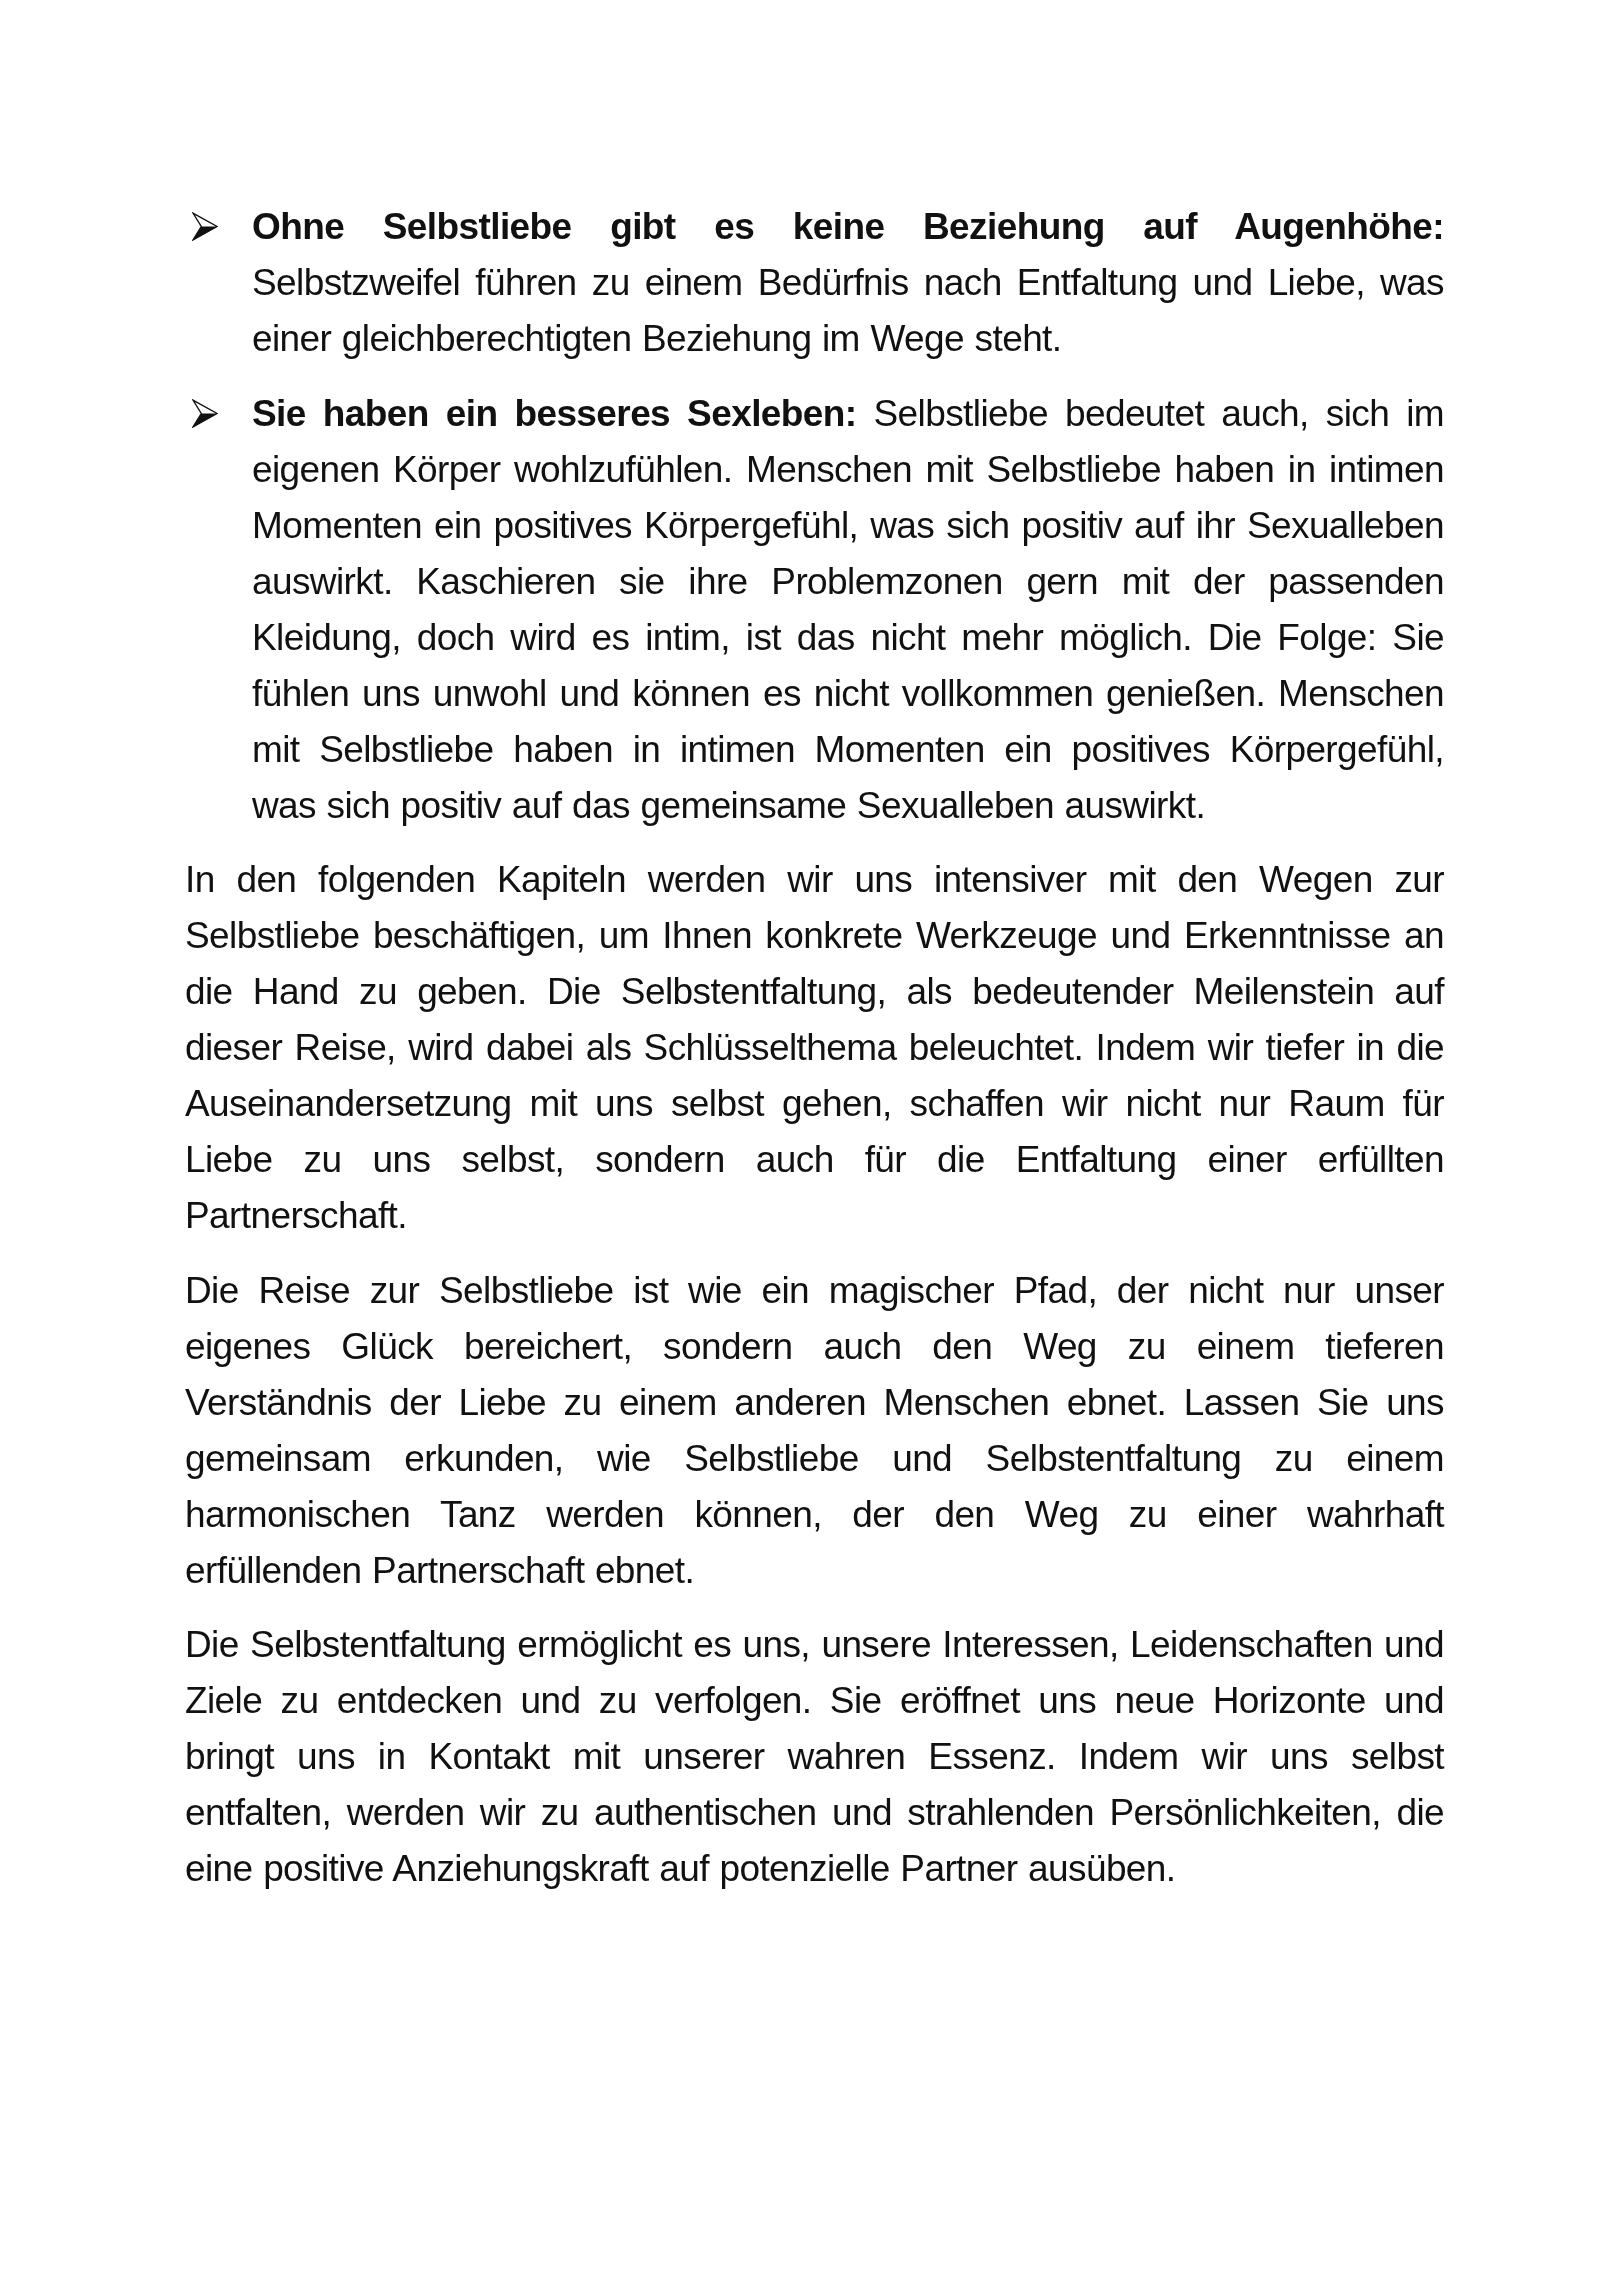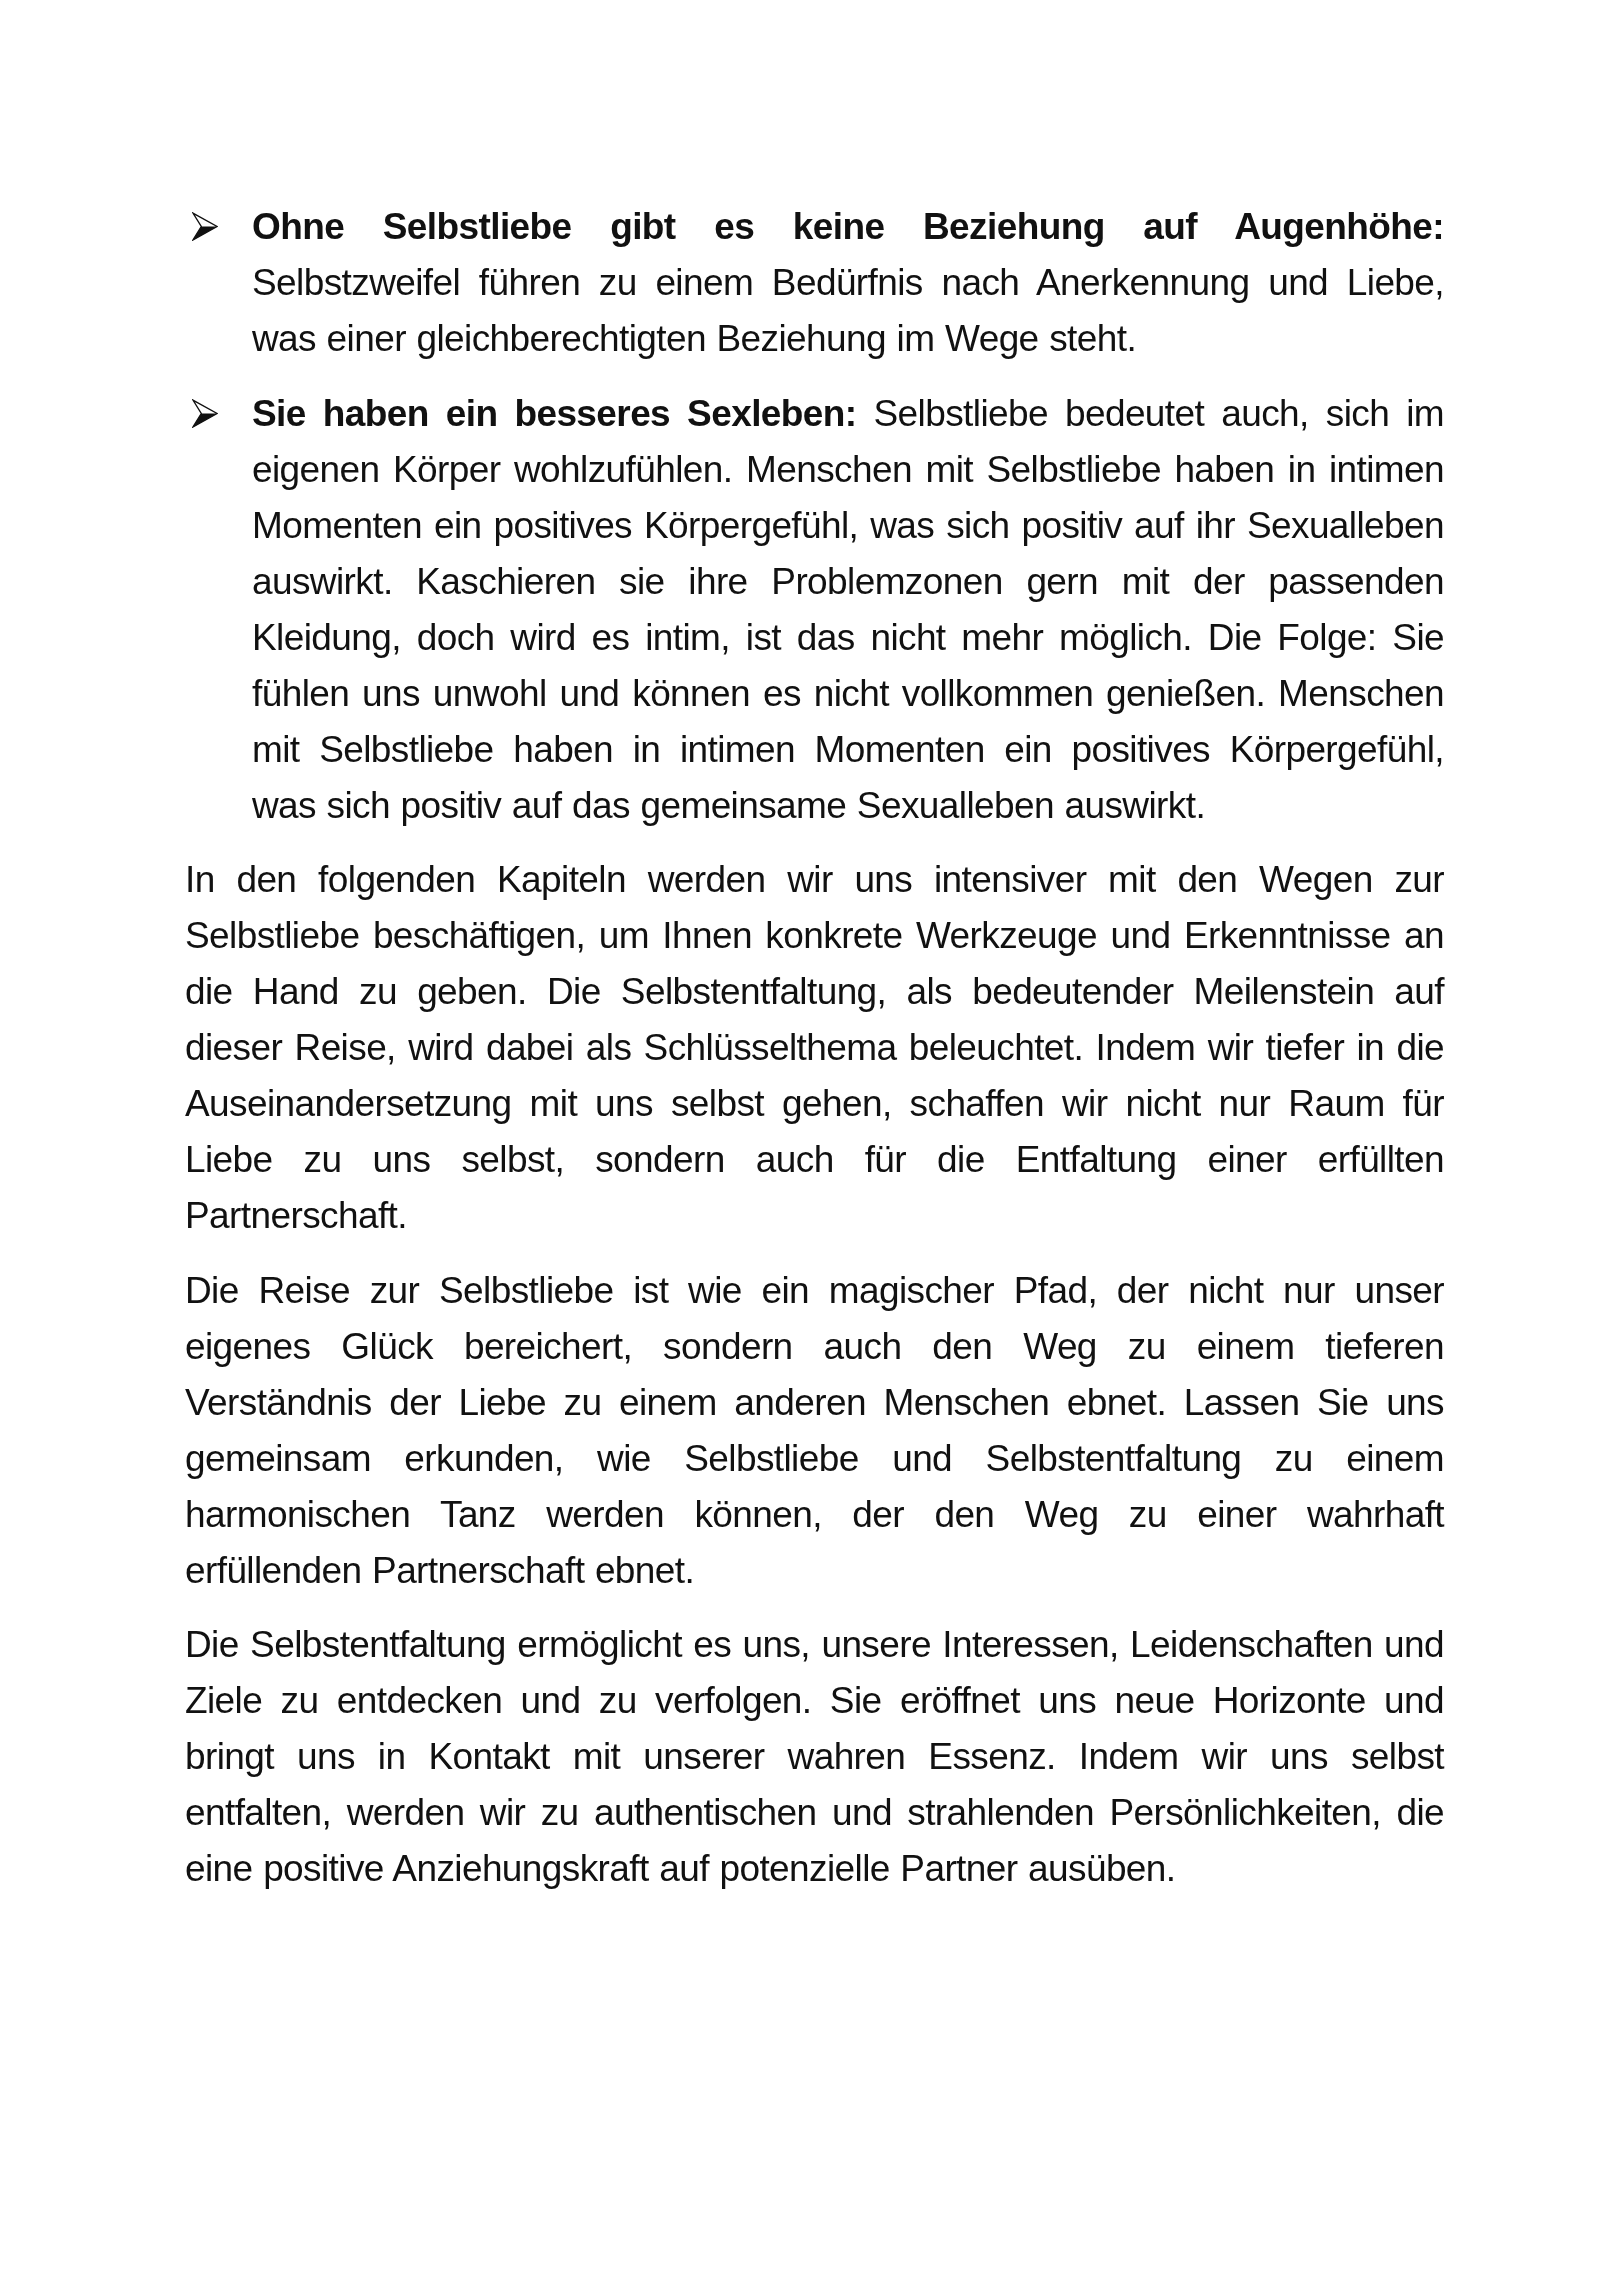--- a/index.html
+++ b/index.html
@@ -59,21 +59,21 @@
 
 <div class="page">
 
   <div class="bullet-item text">
     <span class="bullet-marker">
       <svg viewBox="0 0 56 62" xmlns="http://www.w3.org/2000/svg">
         <polygon points="2,2 54,31 2,60 20,31" fill="#ffffff" stroke="#111111" stroke-width="3" stroke-linejoin="miter"></polygon>
         <polygon points="20,31 54,31 2,60" fill="#111111"></polygon>
       </svg>
     </span>
-    <span class="bold">Ohne Selbstliebe gibt es keine Beziehung auf Augenhöhe:</span><span> Selbstzweifel führen zu einem Bedürfnis nach Anerkennung und Liebe, was einer gleichberechtigten Beziehung im Wege steht.</span>
+    <span class="bold">Ohne Selbstliebe gibt es keine Beziehung auf Augenhöhe:</span><span> Selbstzweifel führen zu einem Bedürfnis nach Entfaltung und Liebe, was einer gleichberechtigten Beziehung im Wege steht.</span>
   </div>
 
   <div class="bullet-item text">
     <span class="bullet-marker">
       <svg viewBox="0 0 56 62" xmlns="http://www.w3.org/2000/svg">
         <polygon points="2,2 54,31 2,60 20,31" fill="#ffffff" stroke="#111111" stroke-width="3" stroke-linejoin="miter"></polygon>
         <polygon points="20,31 54,31 2,60" fill="#111111"></polygon>
       </svg>
     </span>
     <span class="bold">Sie haben ein besseres Sexleben:</span><span> Selbstliebe bedeutet auch, sich im eigenen Körper wohlzufühlen. Menschen mit Selbstliebe haben in intimen Momenten ein positives Körpergefühl, was sich positiv auf ihr Sexualleben auswirkt. Kaschieren sie ihre Problemzonen gern mit der passenden Kleidung, doch wird es intim, ist das nicht mehr möglich. Die Folge: Sie fühlen uns un­wohl und können es nicht vollkommen genießen. Menschen mit Selbstliebe haben in intimen Momenten ein positives Körperge­fühl, was sich positiv auf das gemeinsame Sexualleben auswirkt.</span>

